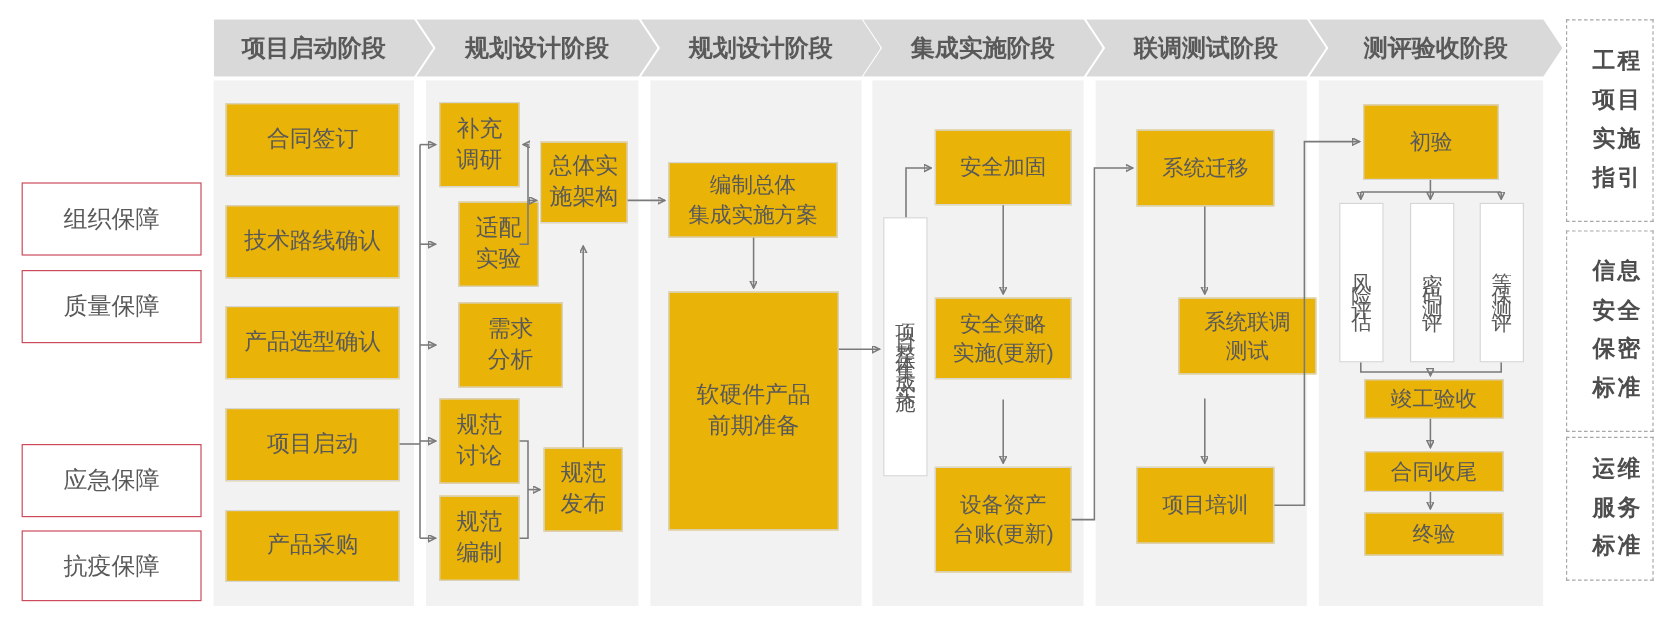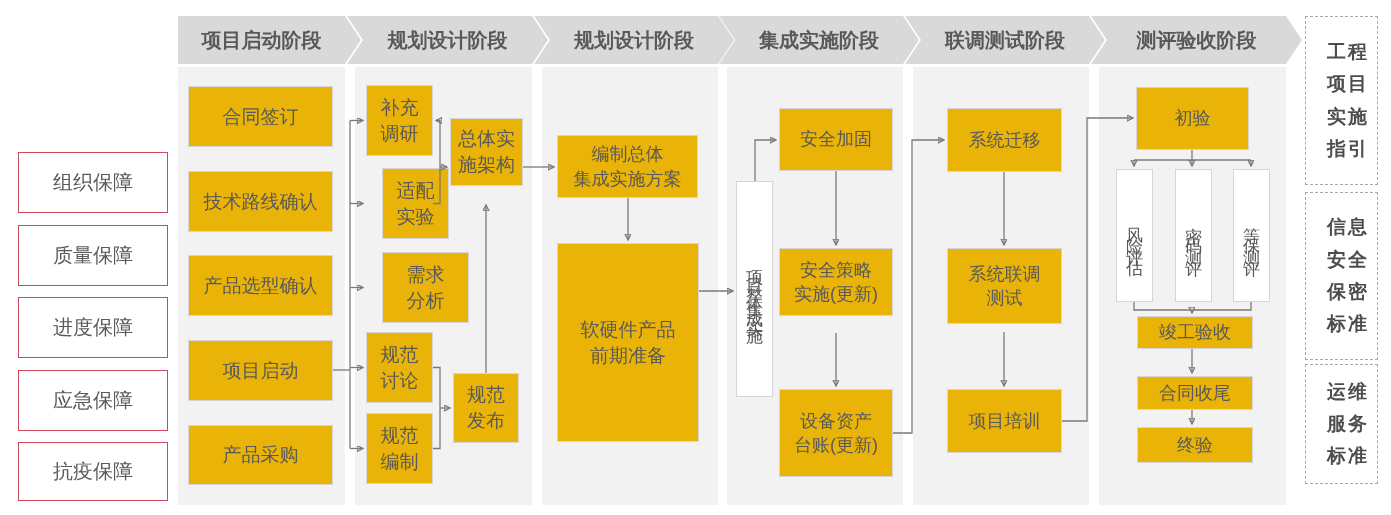--- a/index.html
+++ b/index.html
@@ -111,21 +111,20 @@
     fill: none;
   }
 </style>
 </head>
 <body>
 
 <div id="stage">
 
   <div class="red-box" style="left:18px;top:152px;width:150px;height:61px">组织保障</div>
   <div class="red-box" style="left:18px;top:225px;width:150px;height:61px">质量保障</div>
-  <div class="red-box" style="left:18px;top:297px;width:150px;height:61px">进度保障</div>
   <div class="red-box" style="left:18px;top:370px;width:150px;height:61px">应急保障</div>
   <div class="red-box" style="left:18px;top:442px;width:150px;height:59px">抗疫保障</div>
 
   <div class="col-bg" style="left:178px;width:167px"></div>
   <div class="col-bg" style="left:355px;width:177px"></div>
   <div class="col-bg" style="left:542px;width:176px"></div>
   <div class="col-bg" style="left:727px;width:176px"></div>
   <div class="col-bg" style="left:913px;width:176px"></div>
   <div class="col-bg" style="left:1099px;width:187px"></div>
 
@@ -163,21 +162,21 @@
 前期准备</div>
 
   <div class="vbox" style="left:736px;top:181px;width:37px;height:216px">项目整体集成实施</div>
   <div class="box" style="left:779px;top:108px;width:114px;height:63px">安全加固</div>
   <div class="box" style="left:779px;top:248px;width:114px;height:68px">安全策略
 实施(更新)</div>
   <div class="box" style="left:779px;top:389px;width:114px;height:88px">设备资产
 台账(更新)</div>
 
   <div class="box" style="left:947px;top:108px;width:115px;height:64px">系统迁移</div>
-  <div class="box" style="left:947px;top:248px;width:115px;height:76px">系统联调
+  <div class="box" style="left:982px;top:248px;width:115px;height:64px">系统联调
 测试</div>
   <div class="box" style="left:947px;top:389px;width:115px;height:64px">项目培训</div>
 
   <div class="box" style="left:1136px;top:87px;width:113px;height:63px">初验</div>
   <div class="vbox eval" style="left:1116px;top:169px;width:37px;height:133px">风险评估</div>
   <div class="vbox eval" style="left:1175px;top:169px;width:37px;height:133px">密码测评</div>
   <div class="vbox eval" style="left:1233px;top:169px;width:37px;height:133px">等保测评</div>
   <div class="box" style="left:1137px;top:316px;width:116px;height:33px">竣工验收</div>
   <div class="box" style="left:1137px;top:376px;width:116px;height:34px">合同收尾</div>
   <div class="box" style="left:1137px;top:427px;width:116px;height:36px">终验</div>

